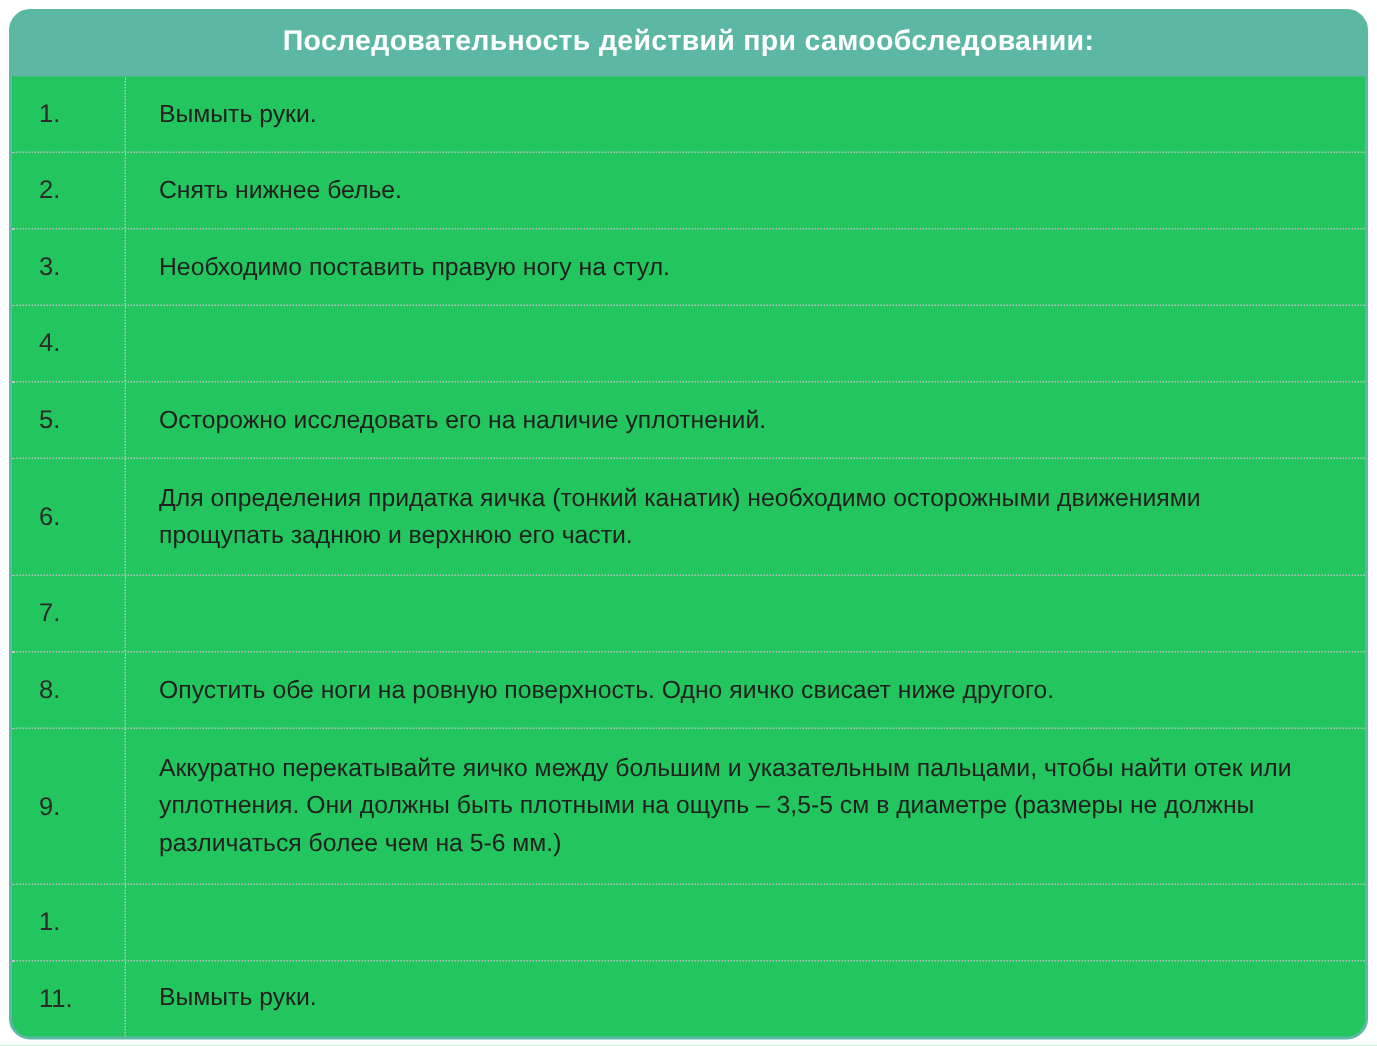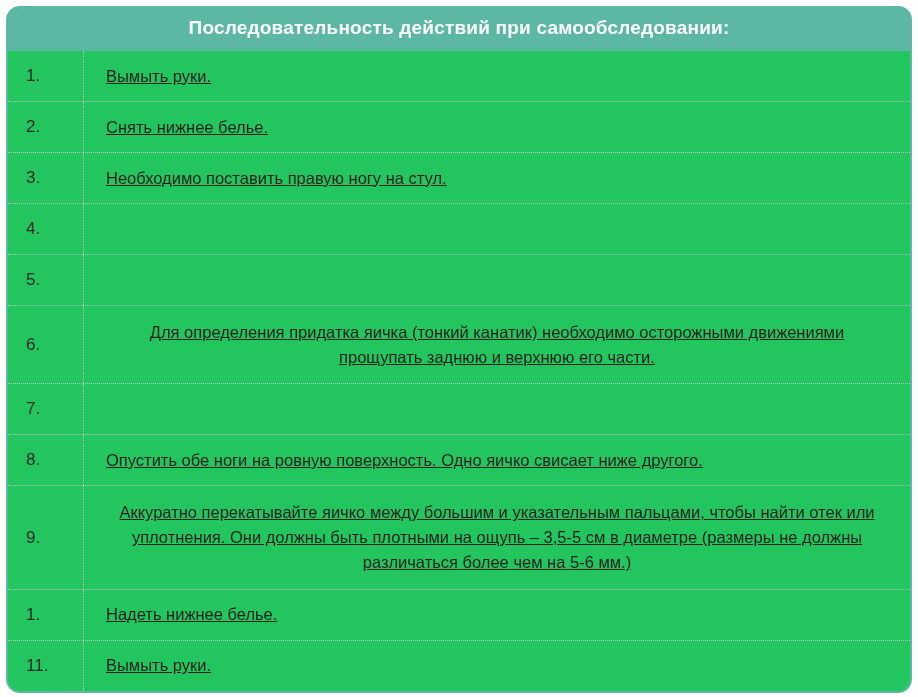--- a/index.html
+++ b/index.html
@@ -66,26 +66,24 @@
   }
   .cell-text {
     flex: 1;
     box-sizing: border-box;
     display: flex;
     align-items: center;
     padding: 10px 22px 10px 22px;
     font-size: 16.5px;
     line-height: 1.5;
     color: #1f1f1f;
-    text-decoration: underline;
   }
   .row.tall .cell-text {
     padding-top: 14px;
     padding-bottom: 14px;
-    text-align: center;
   }
 </style>
 </head>
 <body>
 
 <div class="sheet">
   <div class="table-card">
     <div class="table-header">Последовательность действий при самообследовании:</div>
     <div class="rows">
         <div class="row">
@@ -98,39 +96,39 @@
         </div>
         <div class="row">
           <div class="cell-num">3.</div>
           <div class="cell-text">Необходимо поставить правую ногу на стул.</div>
         </div>
         <div class="row">
           <div class="cell-num">4.</div>
         </div>
         <div class="row">
           <div class="cell-num">5.</div>
+          <div class="cell-text">Осторожно исследовать его на наличие уплотнений.</div>
         </div>
         <div class="row tall">
           <div class="cell-num">6.</div>
           <div class="cell-text">Для определения придатка яичка (тонкий канатик) необходимо осторожными движениями прощупать заднюю и верхнюю его части.</div>
         </div>
         <div class="row">
           <div class="cell-num">7.</div>
         </div>
         <div class="row">
           <div class="cell-num">8.</div>
           <div class="cell-text">Опустить обе ноги на ровную поверхность. Одно яичко свисает ниже другого.</div>
         </div>
         <div class="row tall">
           <div class="cell-num">9.</div>
           <div class="cell-text">Аккуратно перекатывайте яичко между большим и указательным пальцами, чтобы найти отек или уплотнения. Они должны быть плотными на ощупь – 3,5-5 см в диаметре (размеры не должны различаться более чем на 5-6 мм.)</div>
         </div>
         <div class="row">
           <div class="cell-num">1.</div>
-          <div class="cell-text">Надеть нижнее белье.</div>
         </div>
         <div class="row">
           <div class="cell-num">11.</div>
           <div class="cell-text">Вымыть руки.</div>
         </div>
       </div>
   </div>
 </div>
 
 </body></html>

